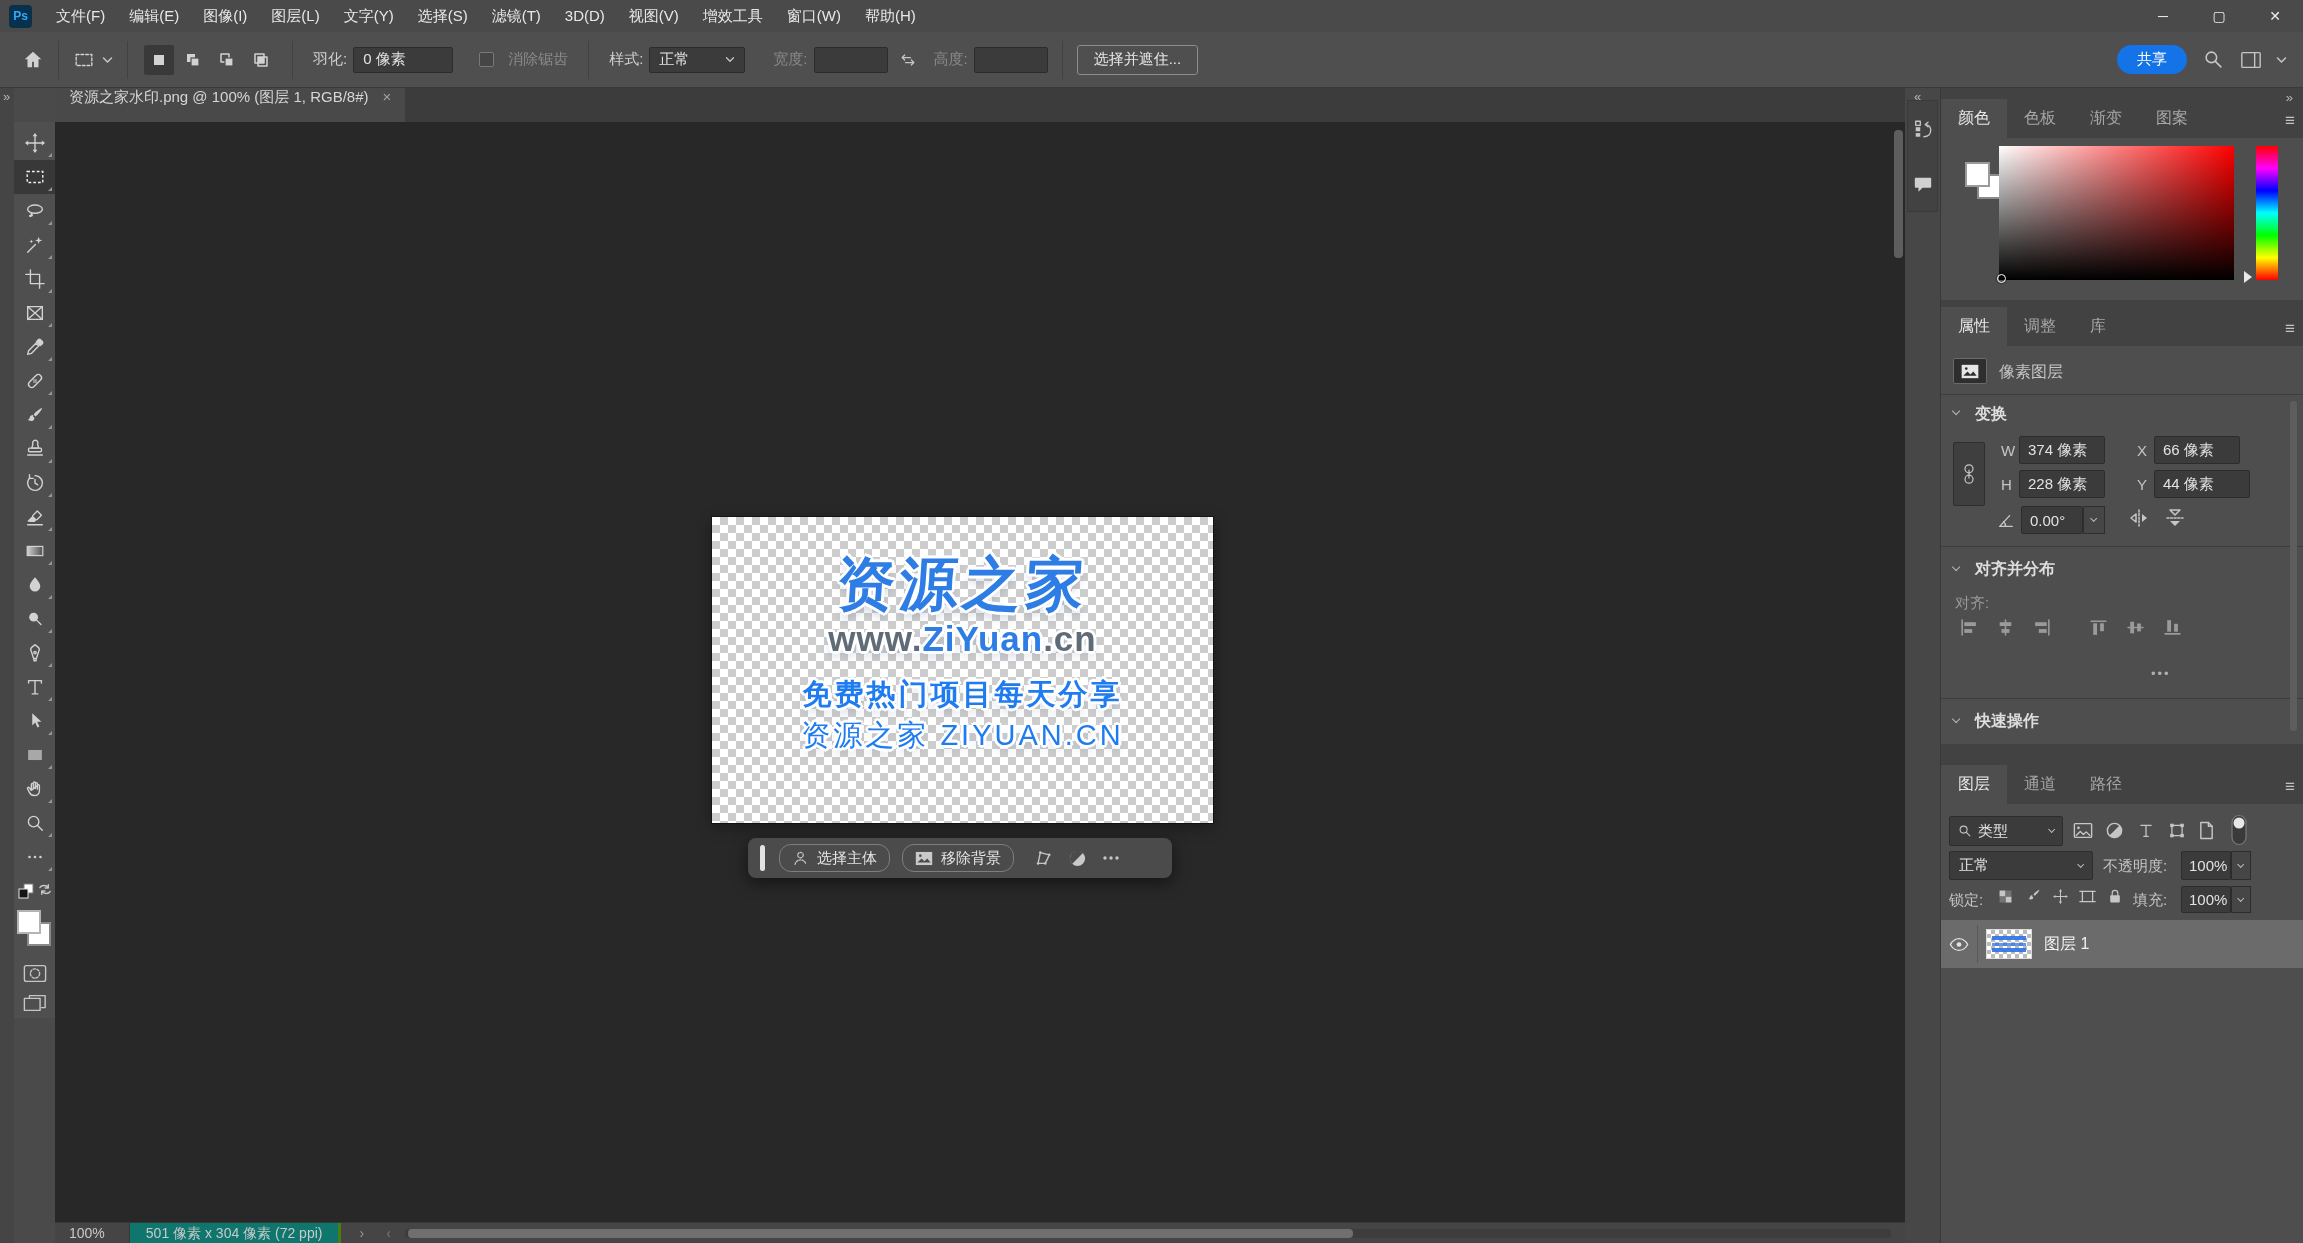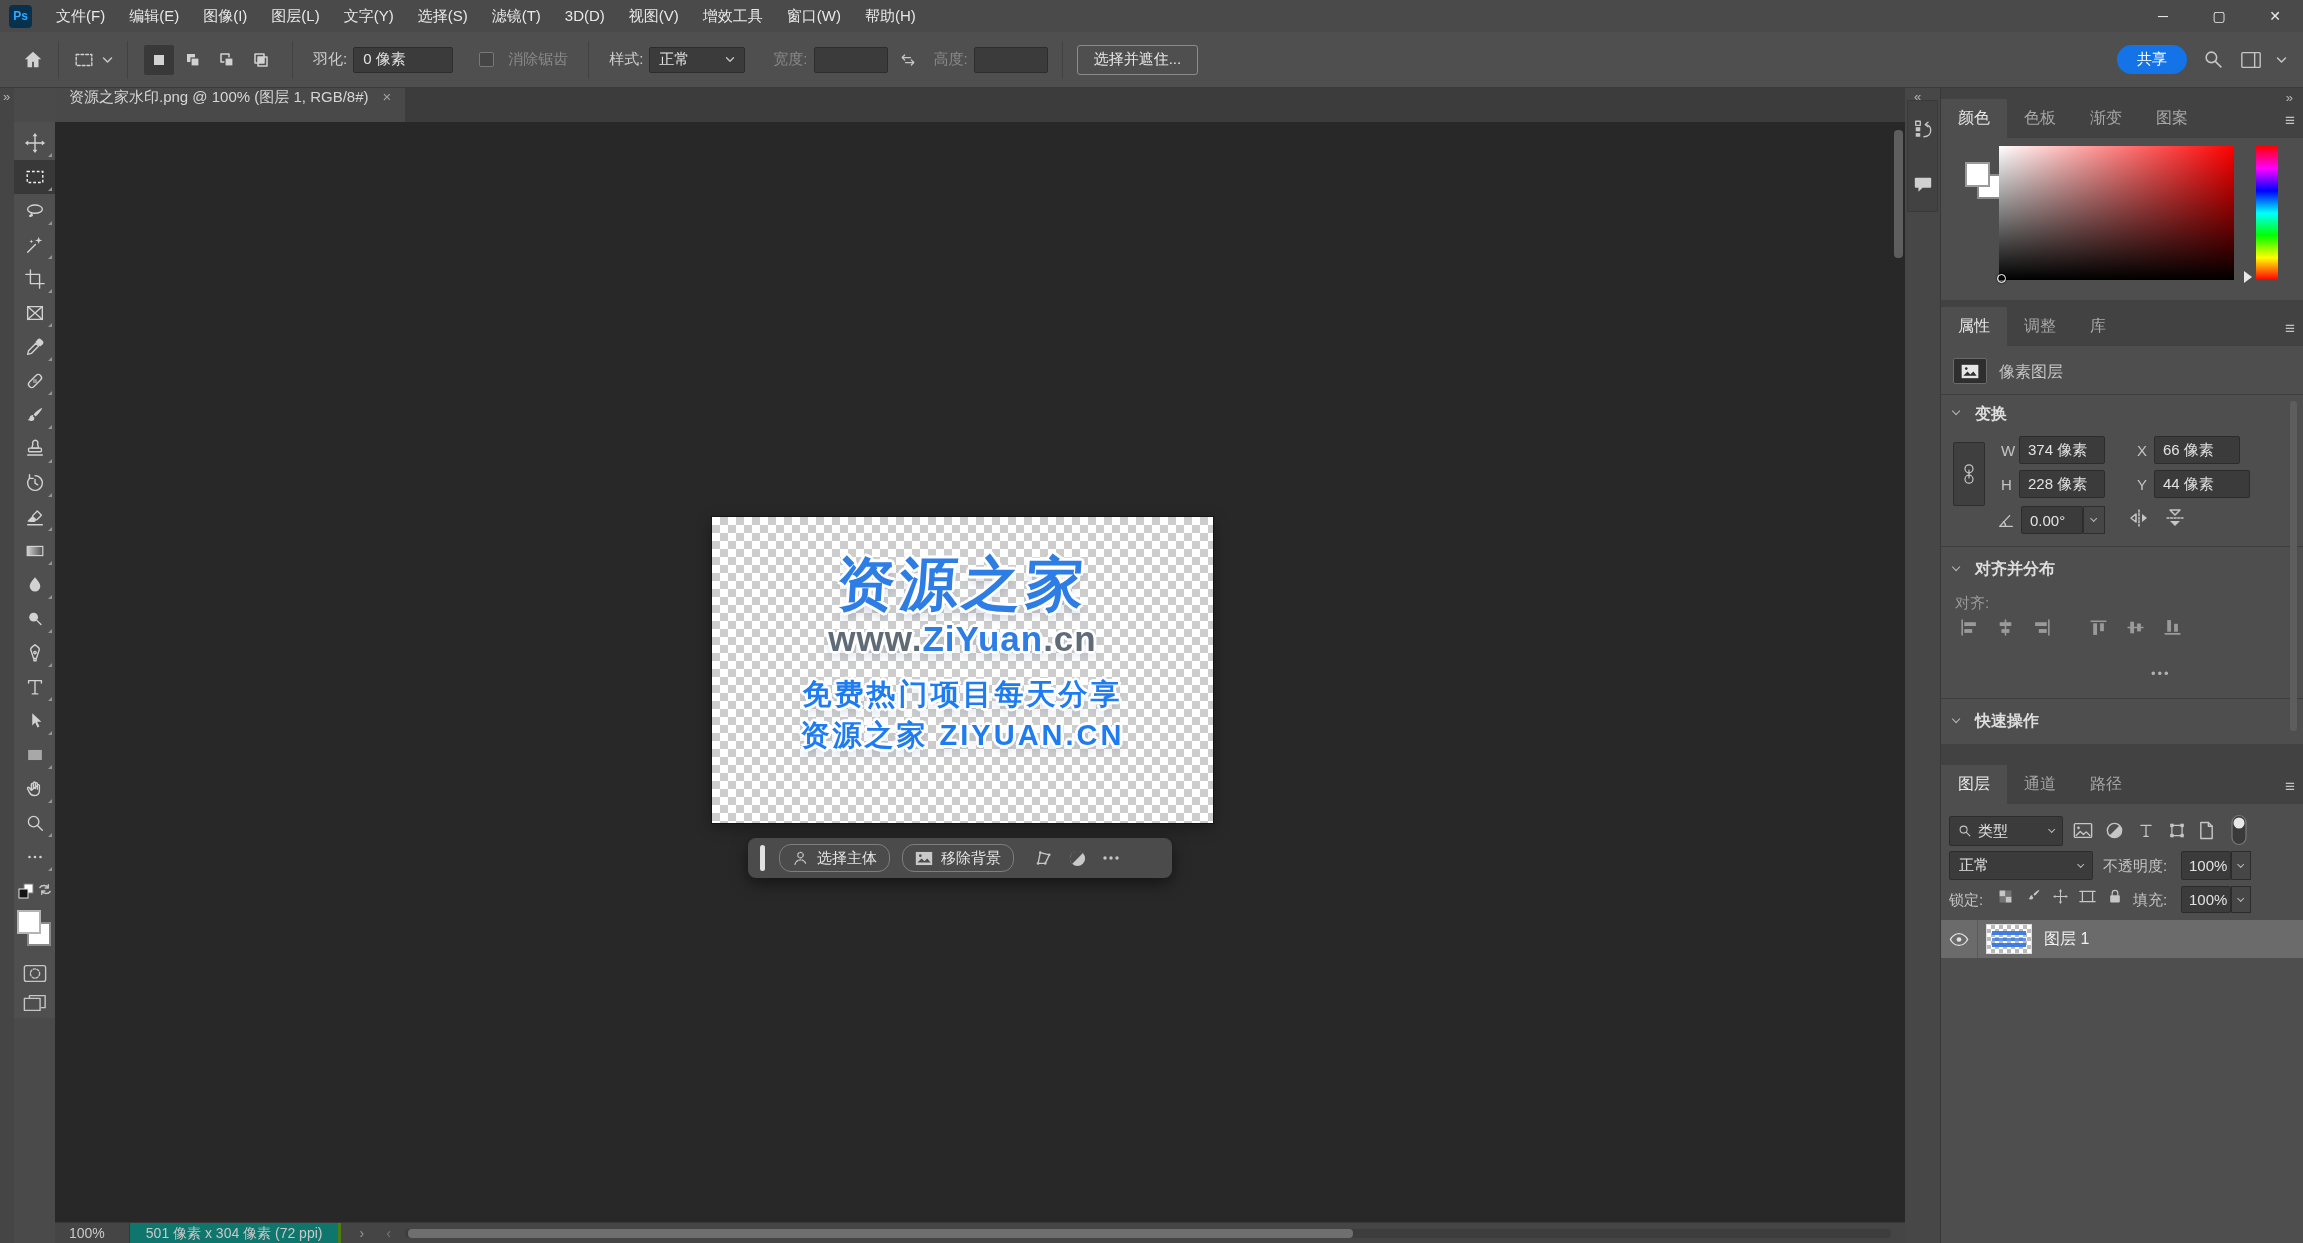--- a/index.html
+++ b/index.html
@@ -36,21 +36,21 @@
 .tabstrip{left:55px;top:88px;width:1850px;height:34px;background:#3c3c3c;display:flex}
 .doctab{height:34px;background:#494949;display:flex;align-items:flex-start;padding:0 14px;font-size:15px;color:#d6d6d6}
 .tabclose{margin-left:14px;color:#a2a2a2;font-size:15px}
 
 .canvas{left:55px;top:122px;width:1850px;height:1100px;background:#282828;overflow:hidden}
 .artboard{position:absolute;left:657px;top:395px;width:501px;height:306px;background:#fff;background-image:linear-gradient(45deg,#cdcdcd 25%,transparent 25%,transparent 75%,#cdcdcd 75%),linear-gradient(45deg,#cdcdcd 25%,transparent 25%,transparent 75%,#cdcdcd 75%);background-size:16px 16px;background-position:0 0,8px 8px;box-shadow:0 0 0 1px rgba(0,0,0,.4),0 4px 14px rgba(0,0,0,.35);display:flex;flex-direction:column;align-items:center}
 .outl{text-shadow:-2px -2px 0 #fff,2px -2px 0 #fff,-2px 2px 0 #fff,2px 2px 0 #fff,0 -3px 0 #fff,0 3px 0 #fff,-3px 0 0 #fff,3px 0 0 #fff,0 6px 9px rgba(70,90,130,.28)}
 .wm-title{margin-top:38px;font-size:58px;font-weight:bold;letter-spacing:5px;color:#2d7de5;transform:skewX(-4deg);line-height:1}
 .wm-url{margin-top:8px;font-size:35px;font-weight:bold;letter-spacing:1px;line-height:1}
 .wm-l3{margin-top:24px;font-size:29px;font-weight:bold;letter-spacing:3px;color:#1f7cf0;line-height:1}
-.wm-l4{margin-top:12px;font-size:29px;font-weight:bold;letter-spacing:3px;color:#1f7cf0;line-height:1}
+.wm-l4{margin-top:12px;font-size:29px;font-weight:normal;letter-spacing:3px;color:#1f7cf0;line-height:1}
 .ctxbar{position:absolute;left:693px;top:716px;width:424px;height:40px;background:#4b4b4b;border-radius:8px;box-shadow:0 5px 16px rgba(0,0,0,.5);display:flex;align-items:center;padding:0 12px}
 .grip{width:5px;height:26px;border-radius:3px;background:#e2e2e2;margin-right:14px}
 .ctx-btn{height:28px;border:1px solid #7e7e7e;border-radius:12px;display:flex;align-items:center;padding:0 12px;font-size:15px;color:#e4e4e4;gap:8px;margin-right:12px;white-space:nowrap}
 .ctx-ico{width:34px;height:28px;display:flex;align-items:center;justify-content:center}
 
 .lgutter{left:0;top:88px;width:14px;height:1155px;background:#454545}
 .toolbar{left:14px;top:122px;width:41px;background:#4f4f4f;display:flex;flex-direction:column;align-items:center;padding-top:4px}
 .tool{width:41px;height:34px;display:flex;align-items:center;justify-content:center;position:relative}
 .tool.active{background:#383838}
 .fly{position:absolute;right:3px;bottom:3px;width:0;height:0;border-left:4px solid transparent;border-bottom:4px solid #969696}
@@ -711,21 +711,21 @@
             <rect class="pf" x="4" y="10" width="12" height="9" rx="1"></rect>
             <path class="pi" d="M6.5 10V7.5a3.5 3.5 0 017 0V10"></path>
           </svg>
         </span>
       <span class="lbl" style="left:192px;top:87px">填充:</span>
       <div class="dd" style="position:absolute;left:240px;top:82px;width:50px;height:27px;padding:0 7px">100%</div>
       <div style="position:absolute;left:290px;top:82px;width:20px;height:27px;background:#464646;border:1px solid #2c2c2c;display:flex;align-items:center;justify-content:center">
           <span class="chev" style="padding:2.2px;margin-top:-2px"></span>
         </div>
 
-      <div class="lay-row" style="top:116px;height:38px;background:#6b6b6b">
+      <div class="lay-row" style="top:116px;height:48px;background:#6b6b6b">
         <div style="width:36px;display:flex;justify-content:center">
           <svg width="20" height="15" viewBox="0 0 22 16">
               <path d="M1.5 8S5 1.5 11 1.5 20.5 8 20.5 8 17 14.5 11 14.5 1.5 8 1.5 8z" fill="none" stroke="#e2e2e2" stroke-width="1.5"></path>
               <circle cx="11" cy="8" r="2.6" fill="#e2e2e2"></circle>
             </svg>
         </div>
         <div style="width:1px;height:38px;background:#595959"></div>
         <div style="margin-left:8px;width:46px;height:30px;border:1px solid #dcdcdc;background:#fff;background-image:linear-gradient(45deg,#bbb 25%,transparent 25%,transparent 75%,#bbb 75%),linear-gradient(45deg,#bbb 25%,transparent 25%,transparent 75%,#bbb 75%);background-size:8px 8px;background-position:0 0,4px 4px;position:relative">
           <div style="position:absolute;left:5px;right:5px;top:4px;bottom:4px;background:linear-gradient(to bottom,transparent 0 12%,rgba(45,115,230,.9) 12% 30%,transparent 30% 44%,rgba(45,115,230,.75) 44% 60%,transparent 60% 72%,rgba(45,115,230,.9) 72% 90%,transparent 90%)"></div>
         </div>

